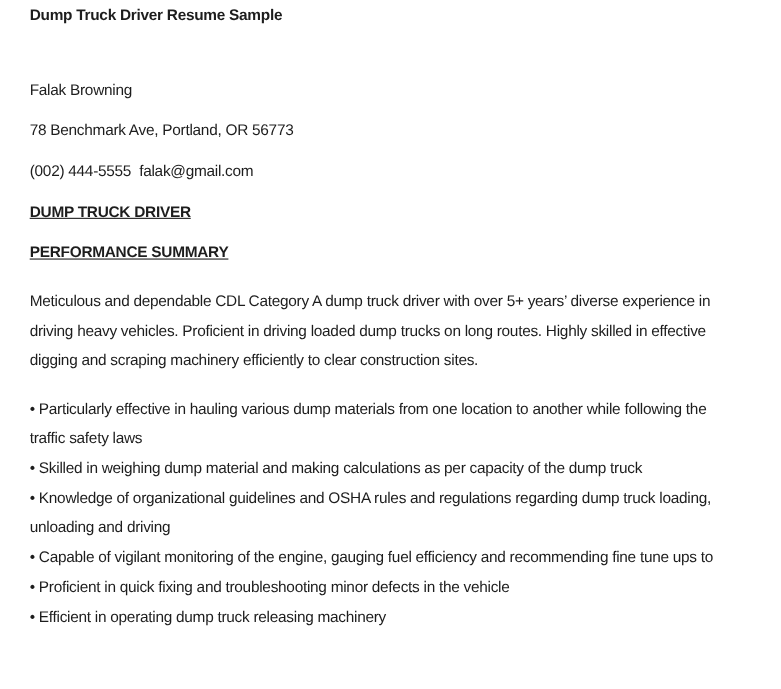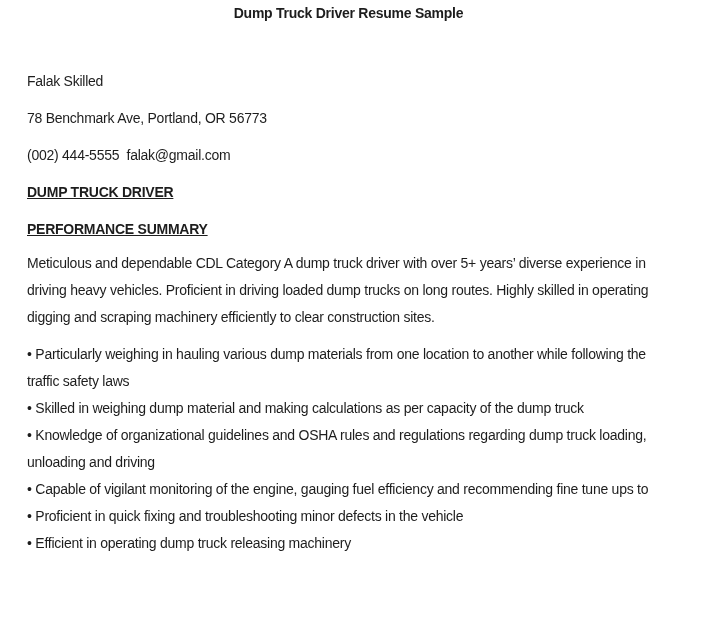--- a/index.html
+++ b/index.html
@@ -16,66 +16,65 @@
     line-height: 27px;
     letter-spacing: -0.25px;
     color: #1d1d1d;
   }
   .page {
     width: 643px;
     padding-left: 27px;
     padding-top: 0;
   }
   .doc-title {
-    text-align: center;
     font-weight: 700;
     margin: 0 0 41px 0;
     white-space: pre;
   }
   .p {
     margin: 0 0 10px 0;
     white-space: pre;
   }
   .heading {
     font-weight: 700;
     white-space: pre;
     text-decoration: underline;
   }
   .mb10 { margin-bottom: 10px; }
   .mb0  { margin-bottom: 0; }
-  .lines { margin: 7px 0 10px 0; }
+  .lines { margin: 17px 0 10px 0; }
   .lines.mb0 { margin-bottom: 0; }
   .lines .line { white-space: pre; }
 </style>
 </head>
 <body>
 
 <div class="page">
 
   <div class="doc-title">Dump Truck Driver Resume Sample</div>
 
-  <div class="p">Falak Skilled</div>
+  <div class="p">Falak Browning</div>
 
   <div class="p">78 Benchmark Ave, Portland, OR 56773</div>
 
   <div class="p">(002) 444-5555  falak@gmail.com</div>
 
   <div class="p heading">DUMP TRUCK DRIVER</div>
 
   <div class="p heading mb0">PERFORMANCE SUMMARY</div>
 
   <div class="lines mb10">
       <div class="line">Meticulous and dependable CDL Category A dump truck driver with over 5+ years’ diverse experience in</div>
-      <div class="line">driving heavy vehicles. Proficient in driving loaded dump trucks on long routes. Highly skilled in operating</div>
+      <div class="line">driving heavy vehicles. Proficient in driving loaded dump trucks on long routes. Highly skilled in effective</div>
       <div class="line">digging and scraping machinery efficiently to clear construction sites.</div>
     </div>
 
 
   <div class="lines mb0">
-      <div class="line">• Particularly weighing in hauling various dump materials from one location to another while following the</div>
+      <div class="line">• Particularly effective in hauling various dump materials from one location to another while following the</div>
       <div class="line">traffic safety laws</div>
       <div class="line">• Skilled in weighing dump material and making calculations as per capacity of the dump truck</div>
       <div class="line">• Knowledge of organizational guidelines and OSHA rules and regulations regarding dump truck loading,</div>
       <div class="line">unloading and driving</div>
       <div class="line">• Capable of vigilant monitoring of the engine, gauging fuel efficiency and recommending fine tune ups to</div>
       <div class="line">• Proficient in quick fixing and troubleshooting minor defects in the vehicle</div>
       <div class="line">• Efficient in operating dump truck releasing machinery</div>
     </div>
 
 </div>

